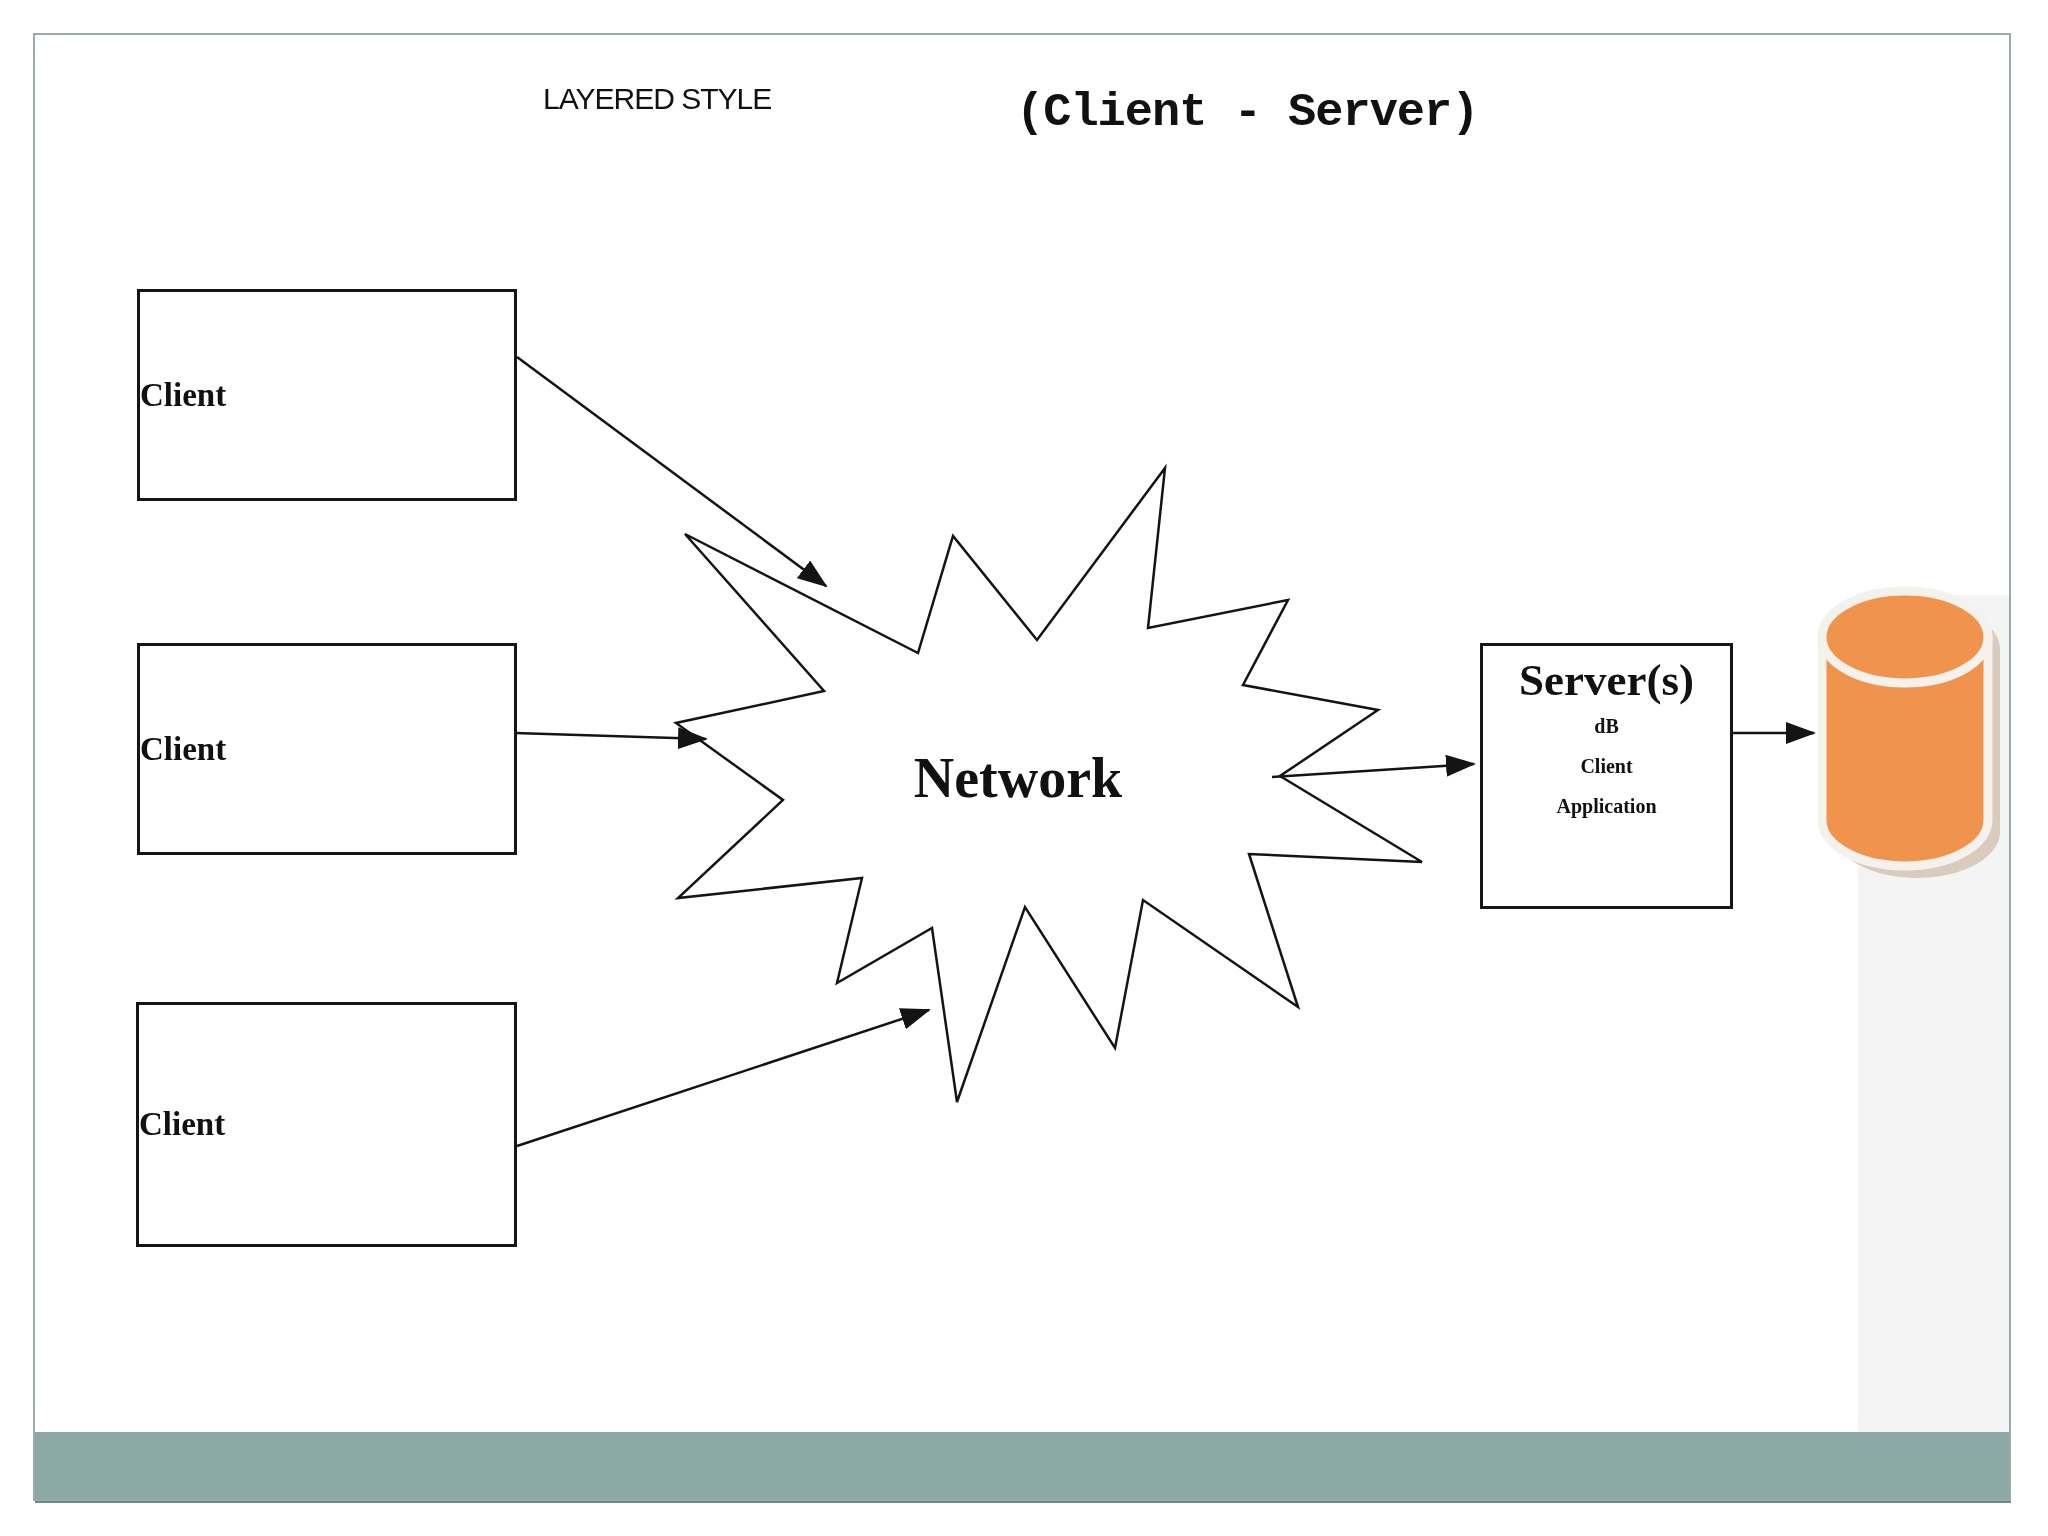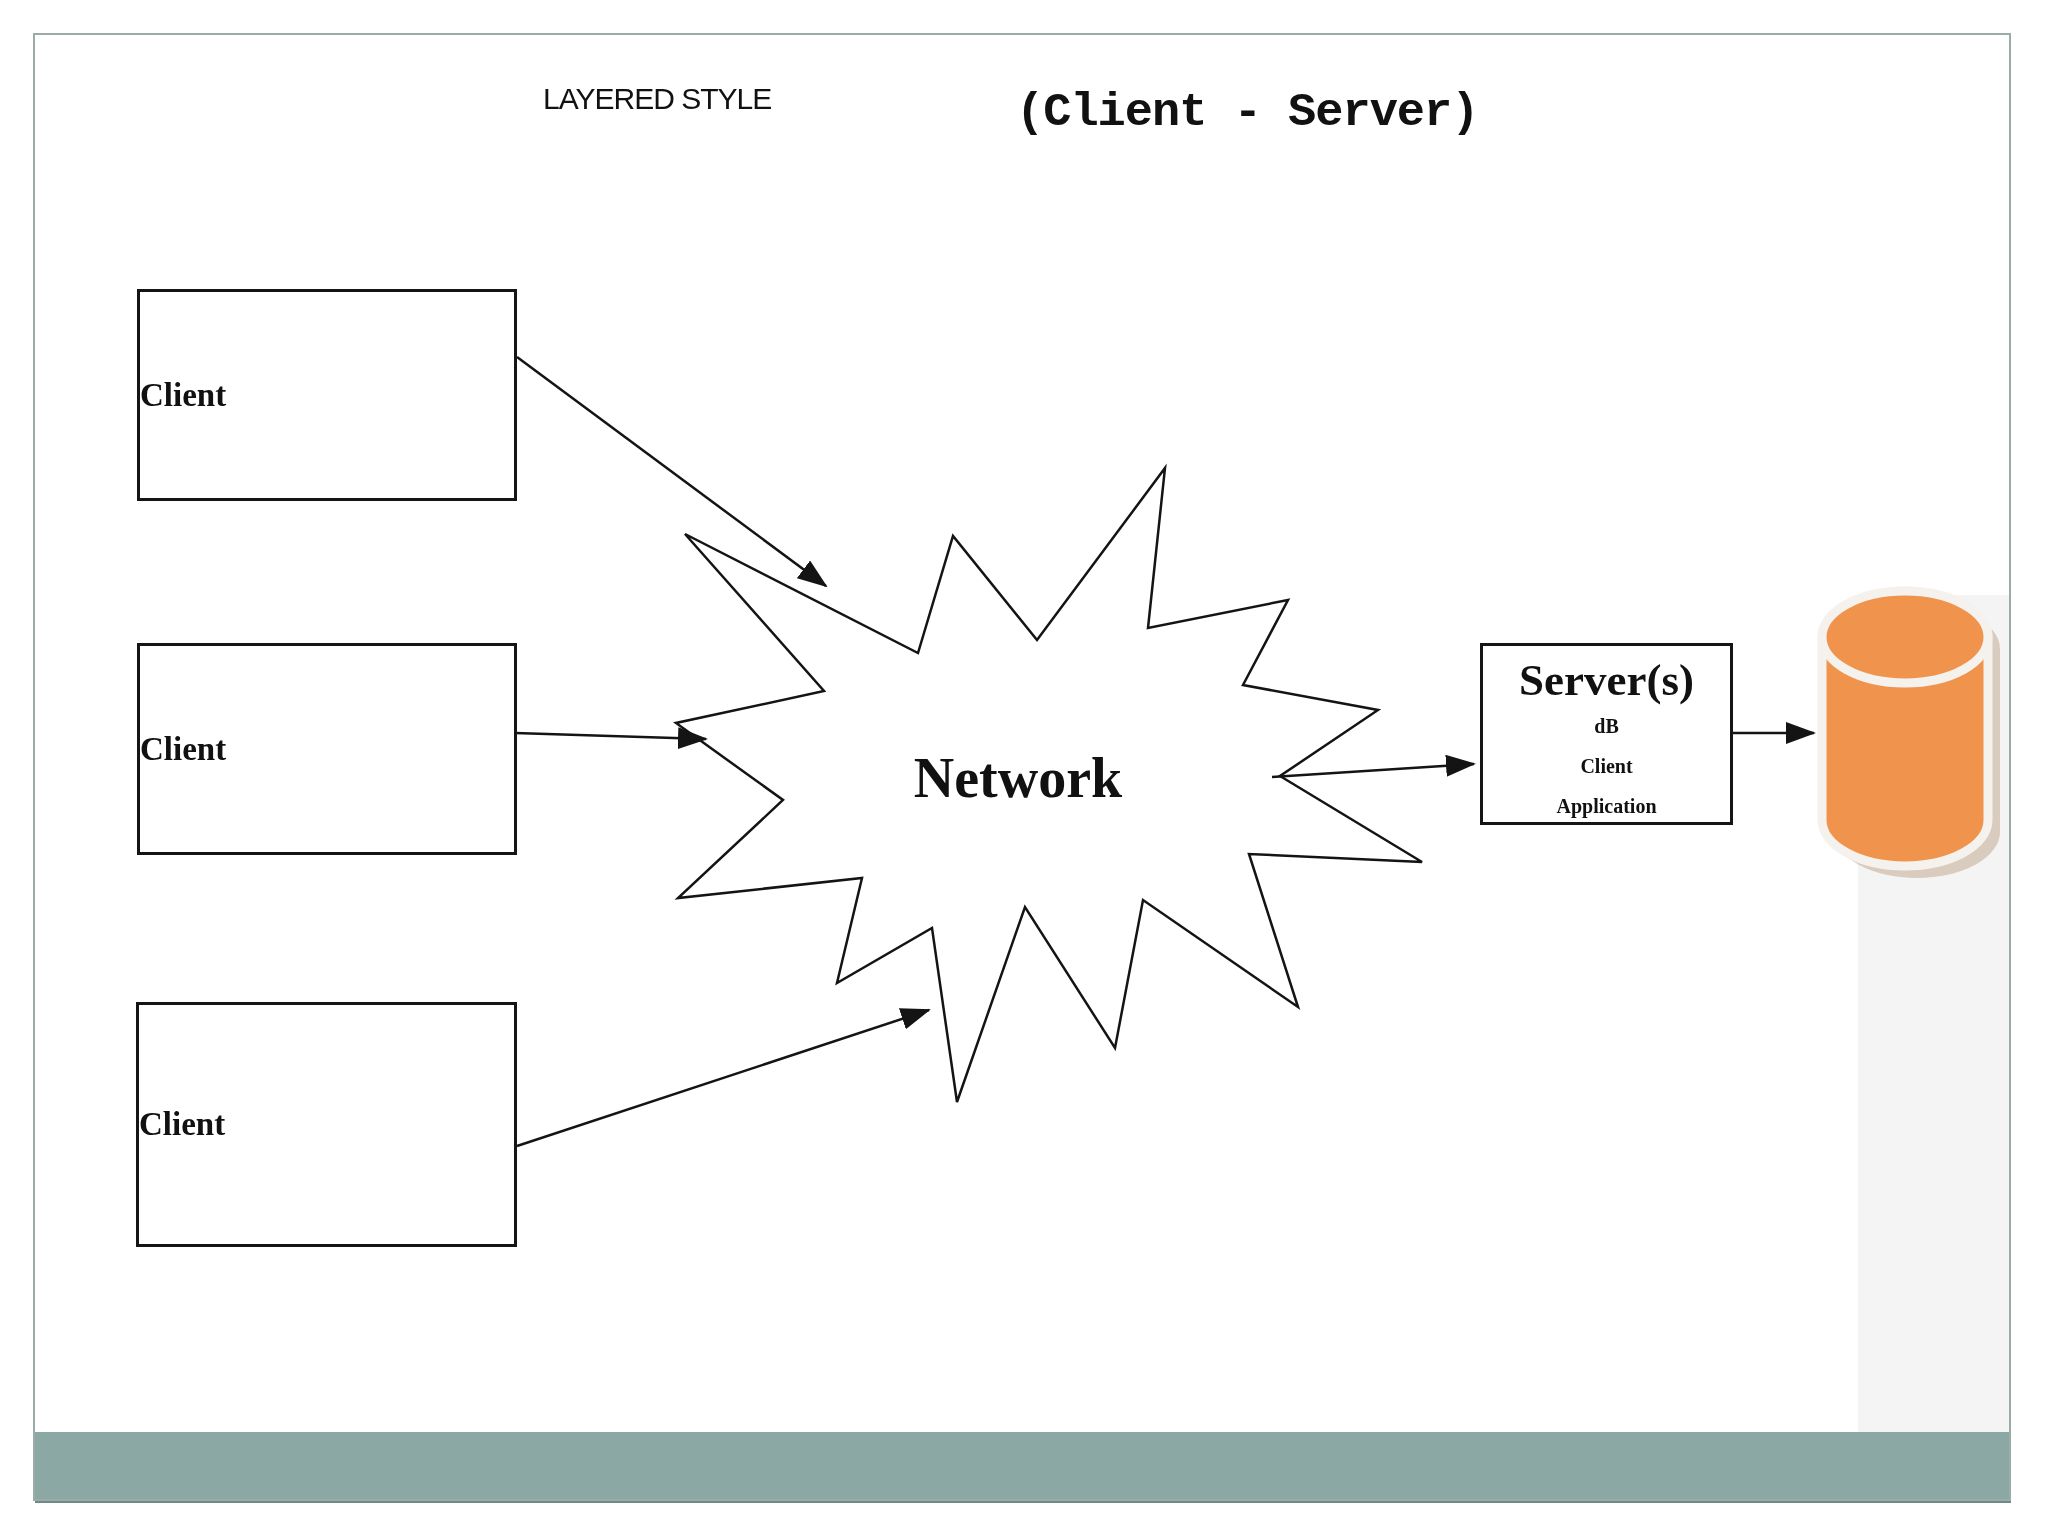--- a/index.html
+++ b/index.html
@@ -32,21 +32,21 @@
   
   .node-box{
     position:absolute;background:#ffffff;border:3px solid #151515;box-sizing:border-box;
     display:flex;align-items:center;justify-content:flex-start;z-index:3;
   }
   .client-label{font-weight:bold;font-size:33px;}
   #client1{left:137px;top:289px;width:380px;height:212px;}
   #client2{left:137px;top:643px;width:380px;height:212px;}
   #client3{left:136px;top:1002px;width:381px;height:245px;}
   #server-box{
-    left:1480px;top:643px;width:253px;height:182px;
+    left:1480px;top:643px;width:253px;height:266px;
     flex-direction:column;justify-content:flex-start;padding-top:8px;
   }
   .server-title{font-weight:bold;font-size:45px;line-height:52px;}
   .server-item{font-weight:bold;font-size:20px;line-height:40px;}
   
   .network-label{
     position:absolute;left:768px;top:742px;width:500px;text-align:center;
     font-weight:bold;font-size:56px;line-height:72px;z-index:4;
   }
   svg.diagram{position:absolute;left:0;top:0;z-index:2;}

